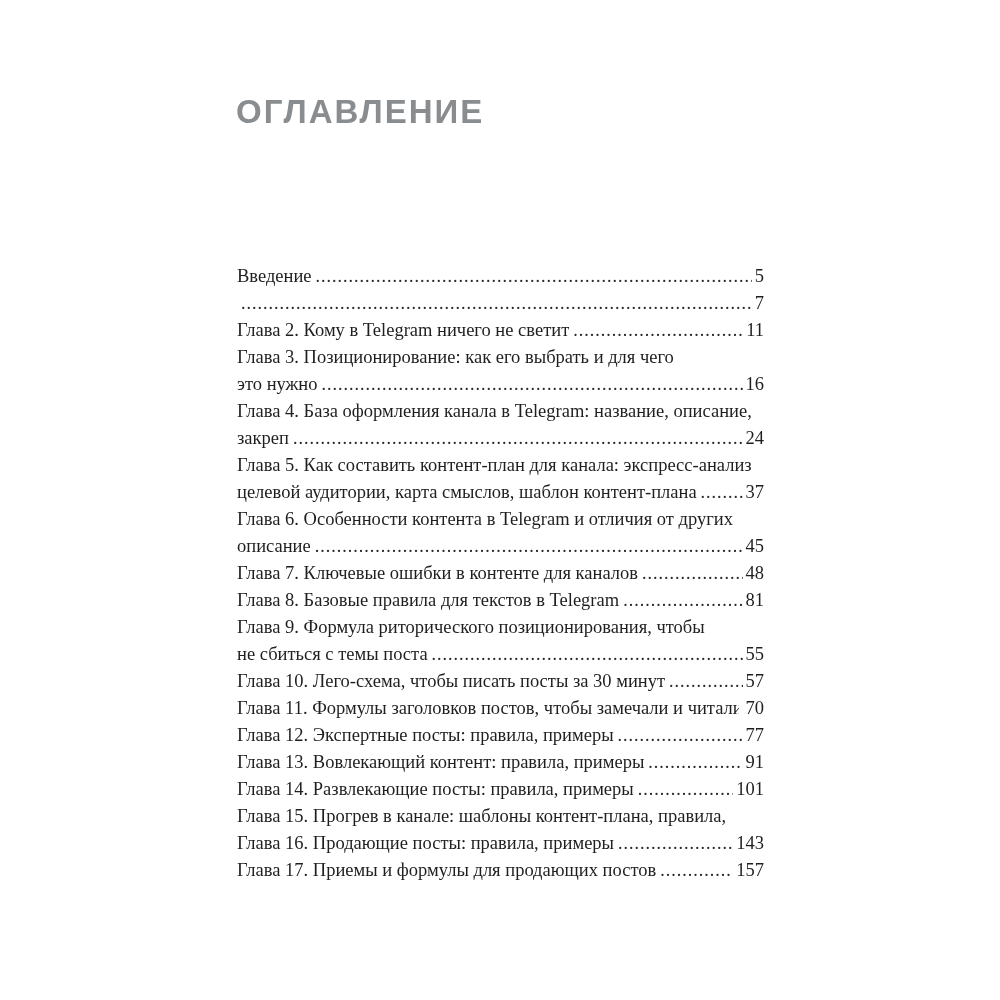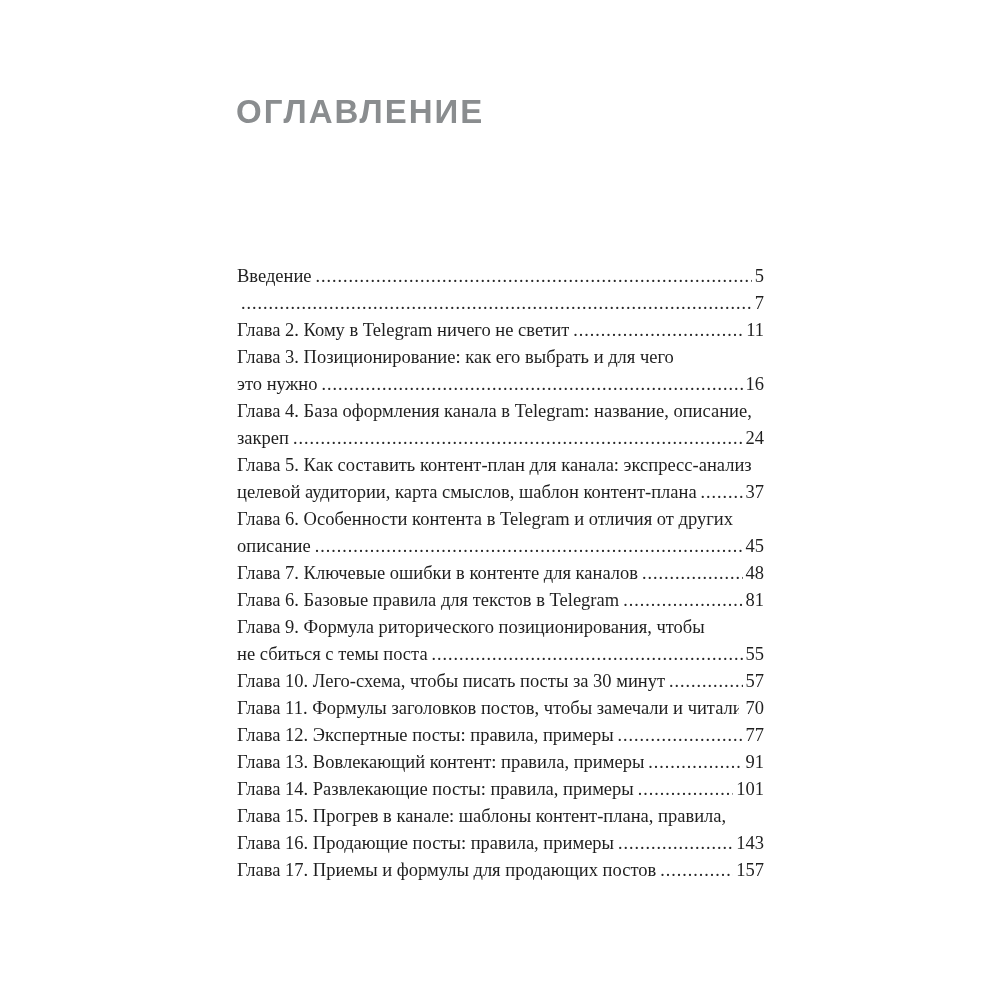--- a/index.html
+++ b/index.html
@@ -131,21 +131,21 @@
       </div>
       <div>
         <div class="toc-line">
           <span class="toc-text">Глава 7. Ключевые ошибки в контенте для каналов</span>
           <span class="leader"></span>
           <span class="page-num">48</span>
         </div>
       </div>
       <div>
         <div class="toc-line">
-          <span class="toc-text">Глава 6. Базовые правила для текстов в Telegram</span>
+          <span class="toc-text">Глава 8. Базовые правила для текстов в Telegram</span>
           <span class="leader"></span>
           <span class="page-num">81</span>
         </div>
       </div>
       <div>
         <div class="toc-line">
           <span class="toc-text">Глава 9. Формула риторического позиционирования, чтобы</span>
         </div>
         <div class="toc-line">
           <span class="toc-text">не сбиться с темы поста</span>

